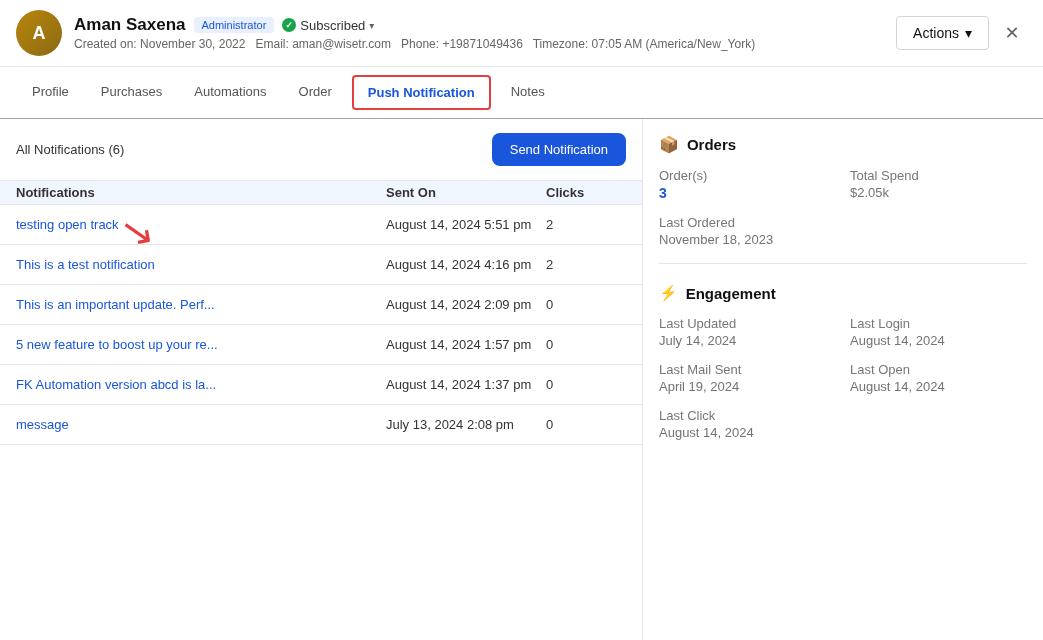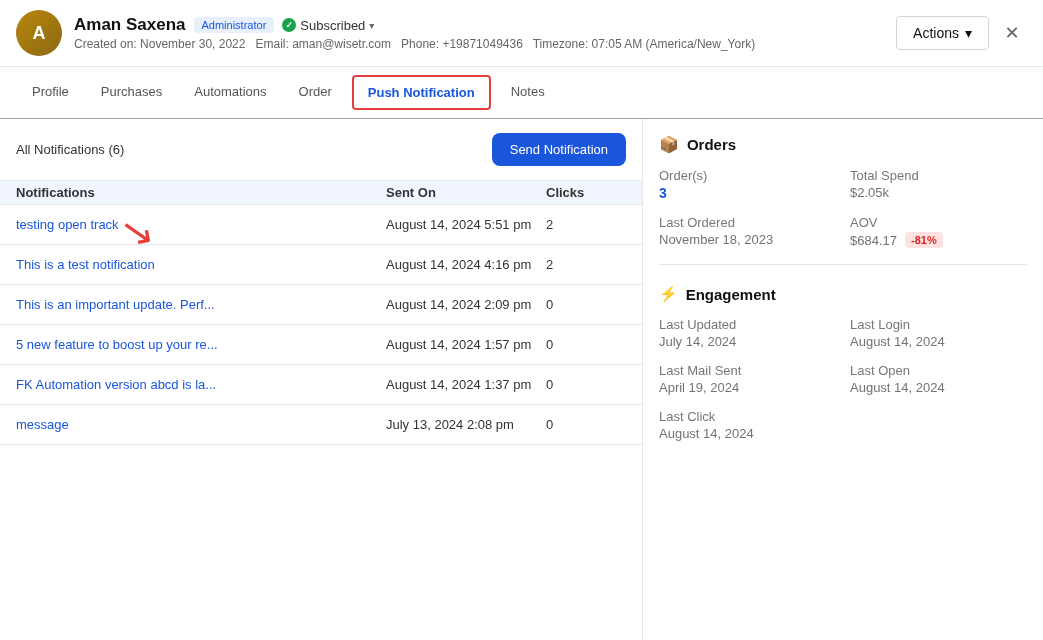--- a/index.html
+++ b/index.html
@@ -175,27 +175,20 @@
         <div class="stat-value link">3</div>
       </div>
       <div class="stat-item">
         <div class="stat-label">Total Spend</div>
         <div class="stat-value">$2.05k</div>
       </div>
       <div class="stat-item">
         <div class="stat-label">Last Ordered</div>
         <div class="stat-value">November 18, 2023</div>
       </div>
-      <div class="stat-item">
-        <div class="stat-label">AOV</div>
-        <div class="aov-row">
-          <span class="stat-value">$684.17</span>
-          <span class="neg-badge">-81%</span>
-        </div>
-      </div>
     </div>
     <hr class="divider">
     <div class="engagement-section">
       <div class="engagement-title">
         <span>⚡</span>
         <span>Engagement</span>
       </div>
       <div class="stats-grid">
         <div class="stat-item">
           <div class="stat-label">Last Updated</div>

